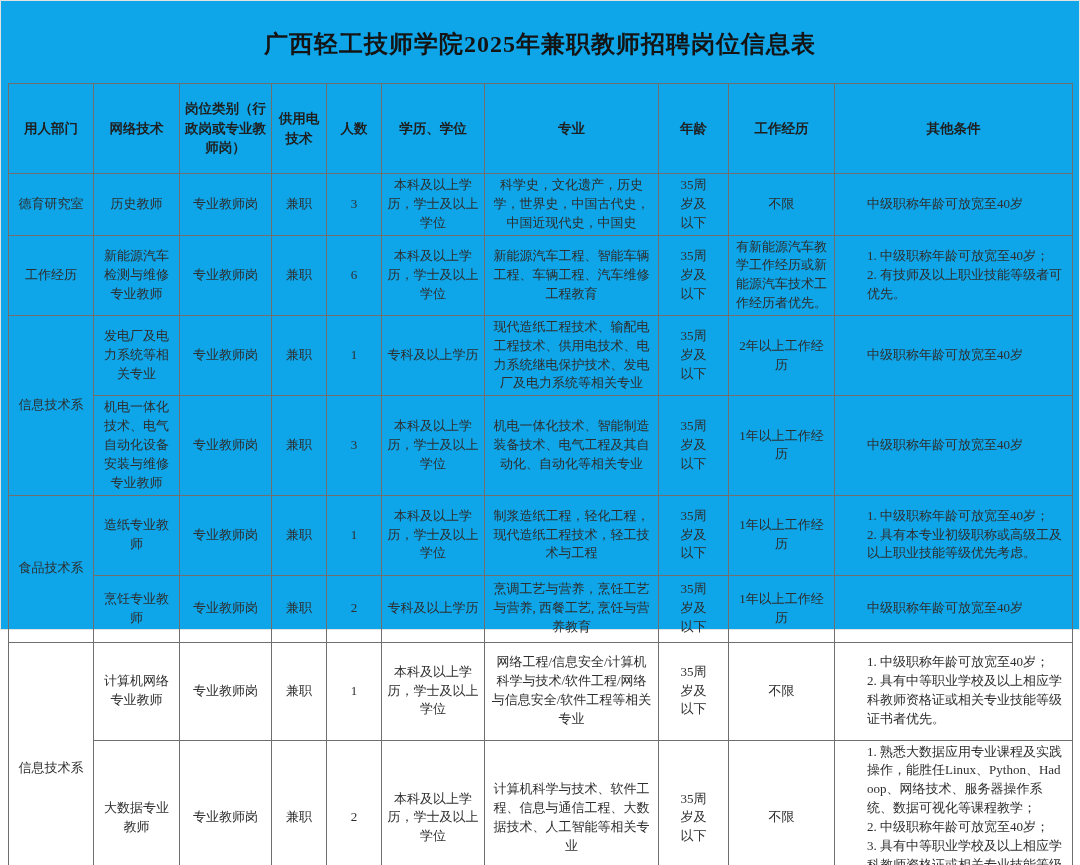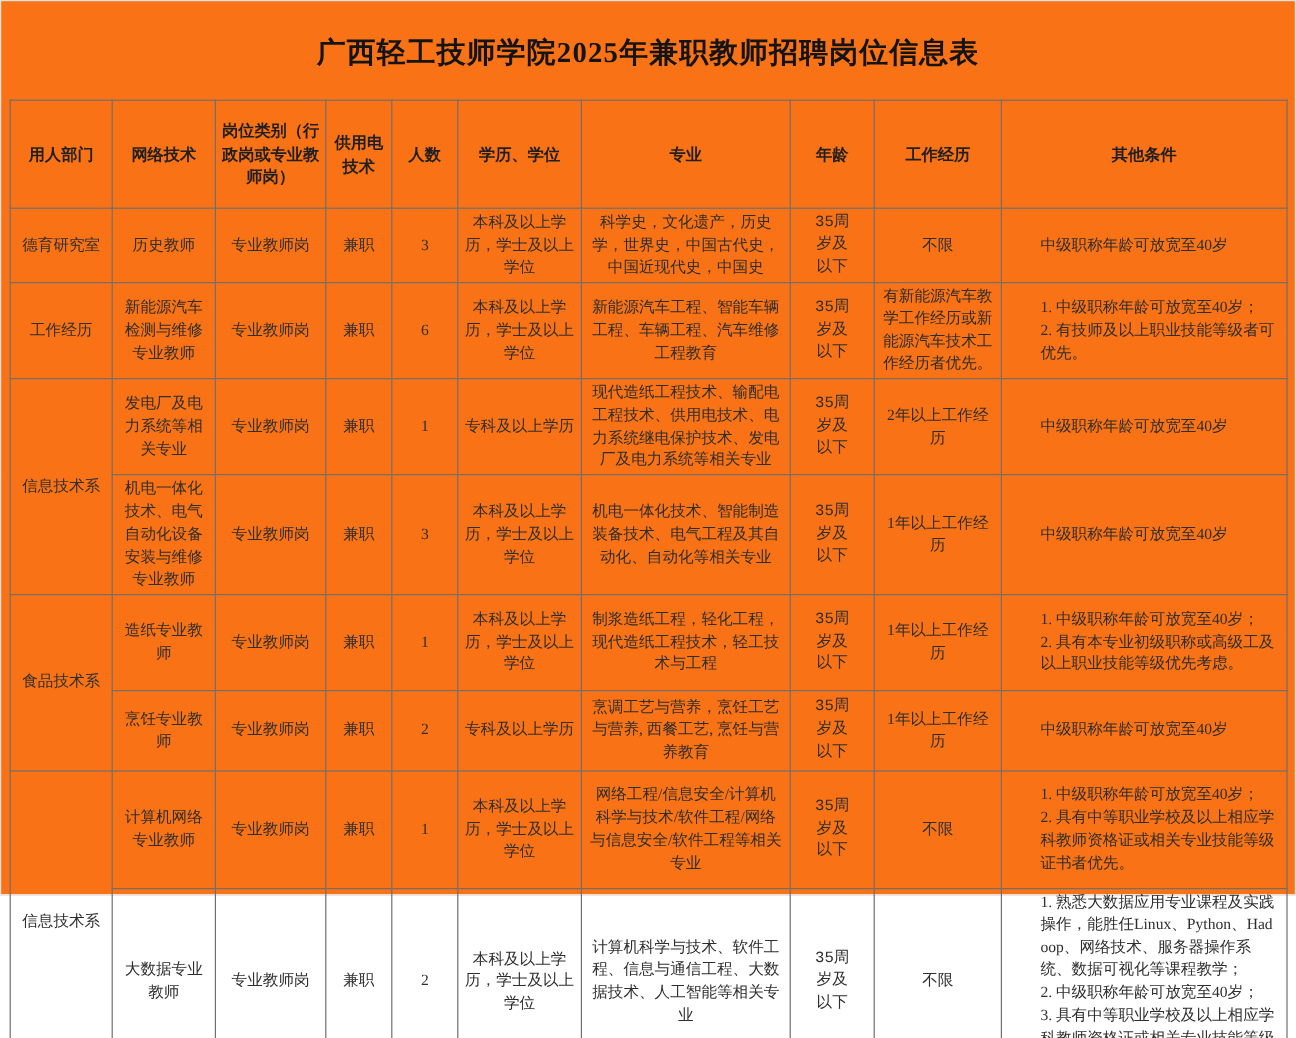--- a/index.html
+++ b/index.html
@@ -3,24 +3,24 @@
 <meta charset="utf-8">
 <style>
   html, body { margin: 0; padding: 0; background: #ffffff; }
   body {
     width: 1080px; height: 865px;
     font-family: "Liberation Serif", "DejaVu Serif", serif;
     color: #2e2e2e;
   }
   .page {
     position: relative;
-    width: 1080px; height: 746px;
+    width: 1080px; height: 630px;
     box-sizing: border-box;
     border: 1px solid #e2e2e2;
-    background: #f97316;
+    background: #0ea5e9;
   }
   .title {
     height: 82px;
     box-sizing: border-box;
     padding-top: 27px;
     text-align: center;
     font-size: 24px;
     font-weight: bold;
     color: #141414;
     letter-spacing: 1px;
@@ -45,21 +45,21 @@
   table.jobs th {
     font-weight: bold;
     font-size: 13.5px;
     color: #1f1f1f;
   }
   table.jobs td.other {
     text-align: left;
     white-space: pre-line;
     padding-left: 32px;
   }
-  table.jobs td.age { padding: 2px 19px; font-family: Liberation Mono, monospace; }
+  table.jobs td.age { padding: 2px 19px; }
 </style>
 </head>
 <body>
 
 <div class="page">
   <div class="title">广西轻工技师学院2025年兼职教师招聘岗位信息表</div>
 
   <table class="jobs">
     <colgroup>
       <col style="width:85px">

